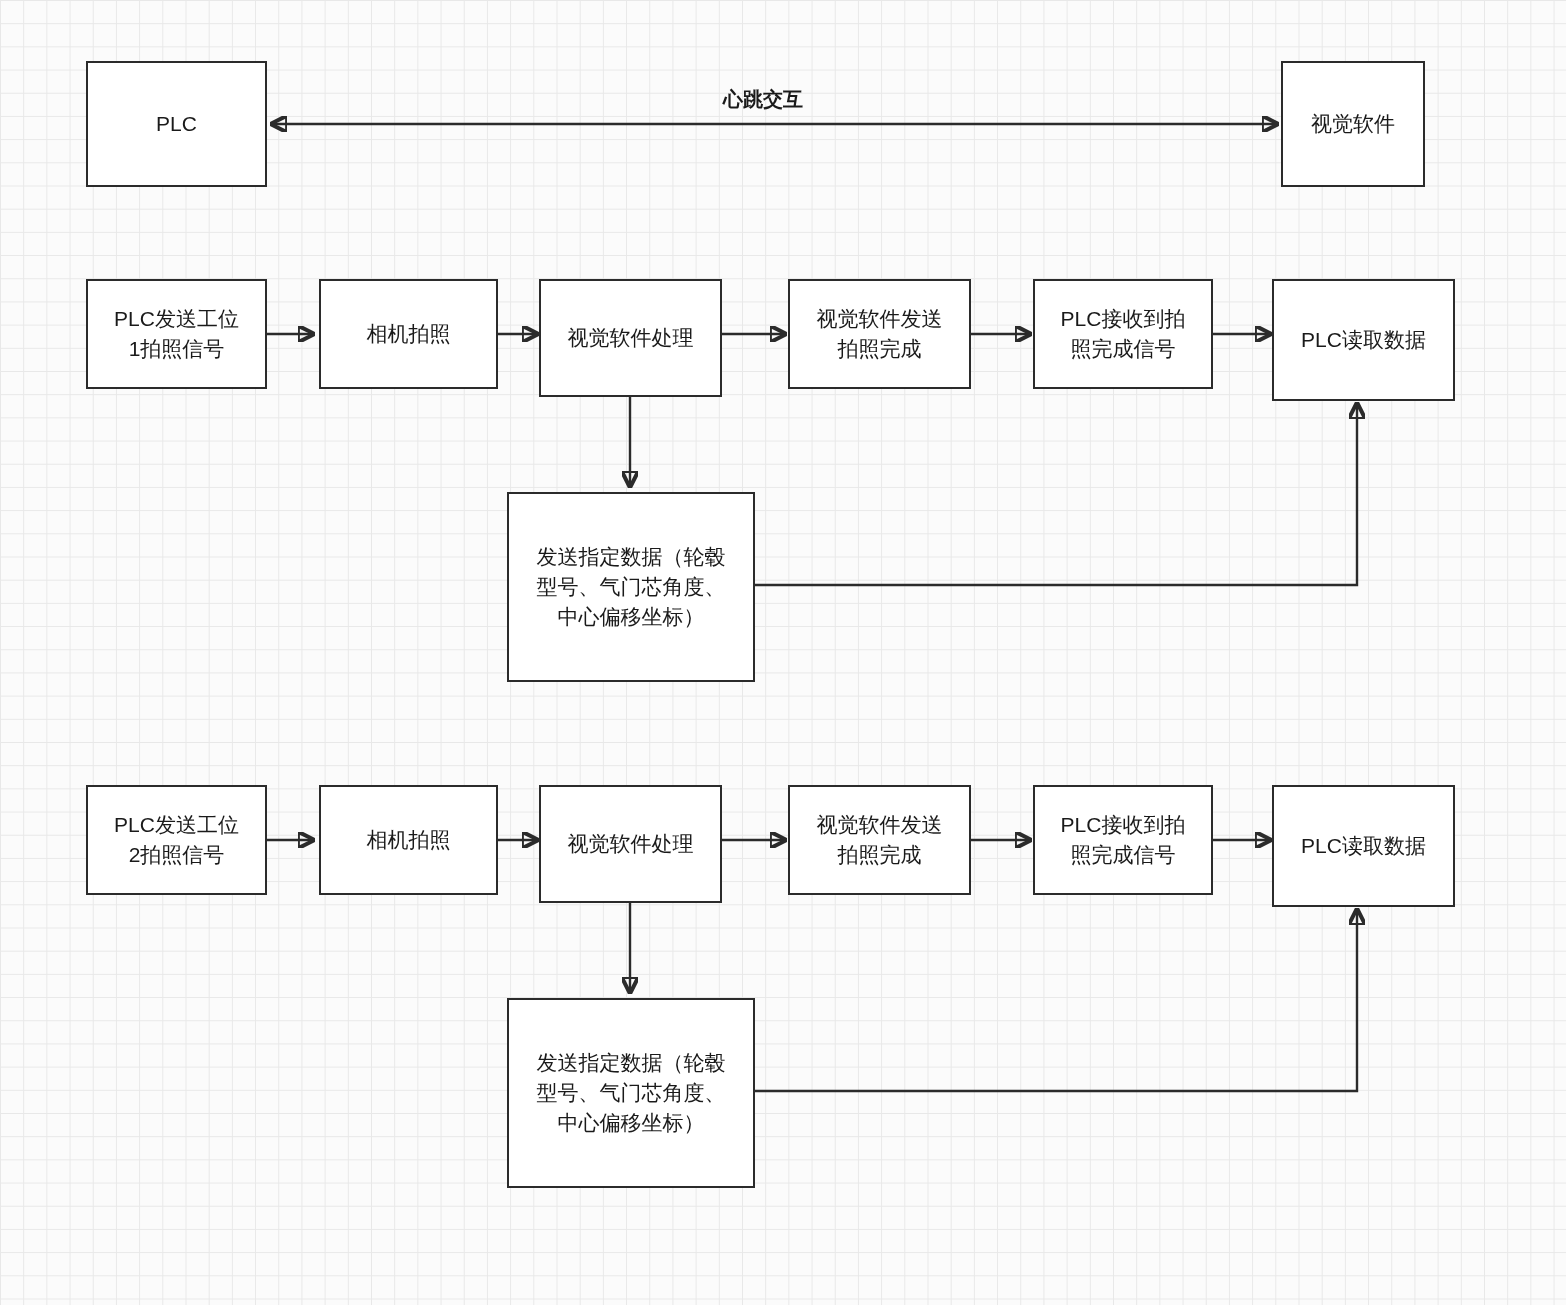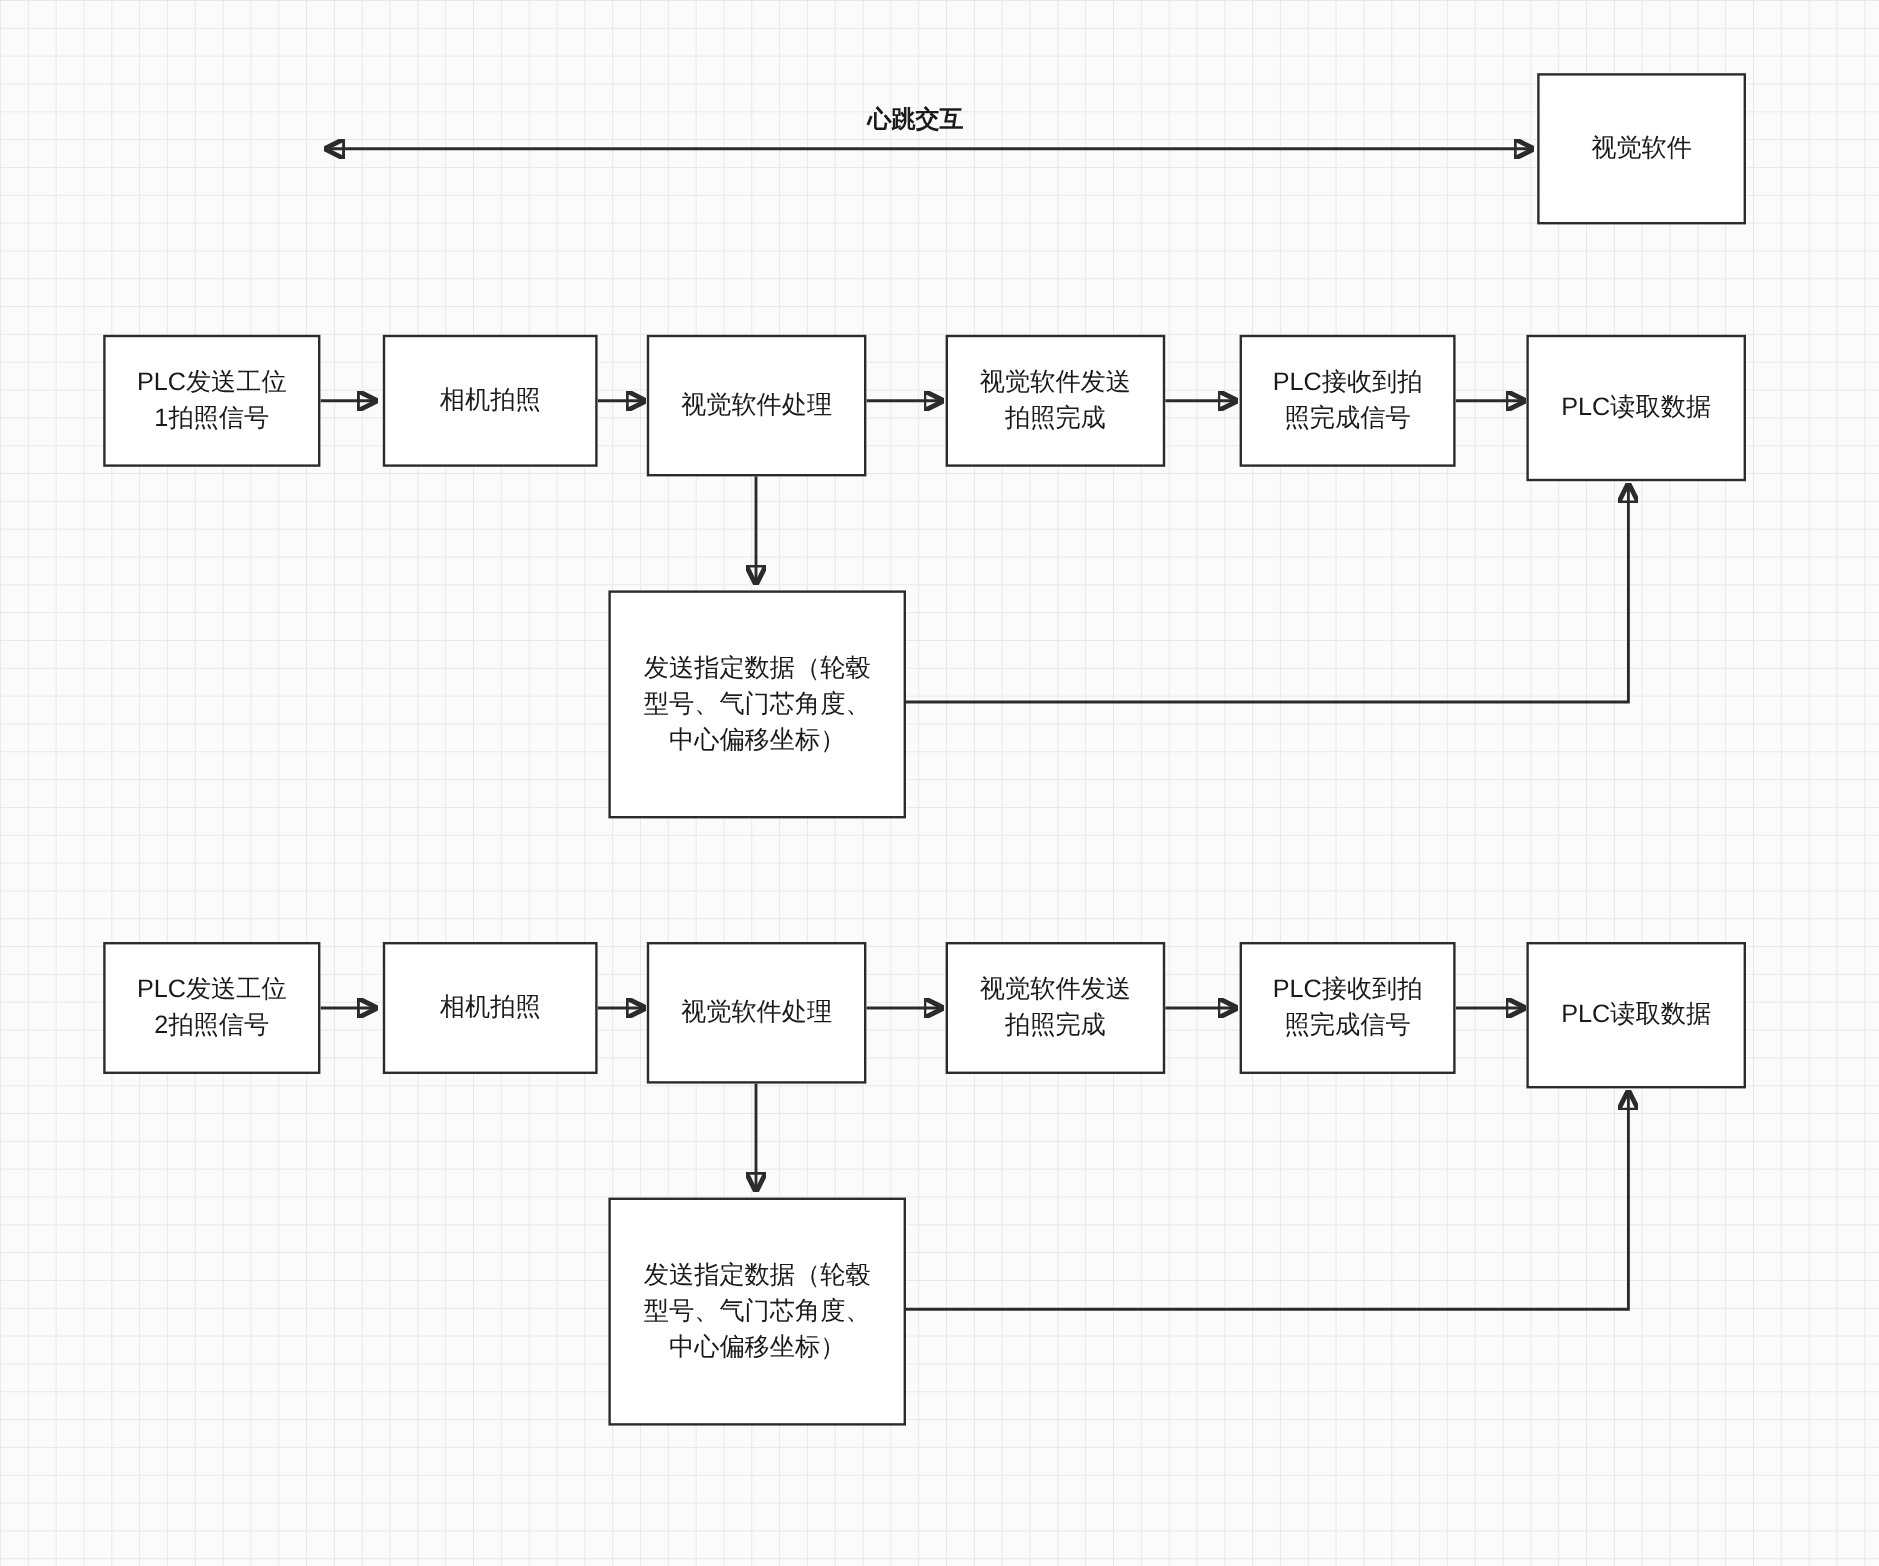--- a/index.html
+++ b/index.html
@@ -87,21 +87,22 @@
     <line x1="498" y1="840" x2="537" y2="840" marker-end="url(#arrow)"></line>
     <line x1="722" y1="840" x2="785" y2="840" marker-end="url(#arrow)"></line>
     <line x1="971" y1="840" x2="1030" y2="840" marker-end="url(#arrow)"></line>
     <line x1="1213" y1="840" x2="1270" y2="840" marker-end="url(#arrow)"></line>
 
     <line x1="630" y1="902" x2="630" y2="992" marker-end="url(#arrow)"></line>
 
     <path d="M 754 1091 L 1357 1091 L 1357 910" marker-end="url(#arrow)"></path>
   </svg>
 
-  <div class="node" style="left:1281px; top:61px; width:174px; height:126px;">视觉软件</div>
+  <div class="node" style="left:86px; top:61px; width:181px; height:126px;">PLC</div>
+  <div class="node" style="left:1281px; top:61px; width:144px; height:126px;">视觉软件</div>
   <div class="edge-label" style="left:723px; top:86px;">心跳交互</div>
 
   <div class="node" style="left:86px; top:279px; width:181px; height:110px;">PLC发送工位
 1拍照信号</div>
   <div class="node" style="left:319px; top:279px; width:179px; height:110px;">相机拍照</div>
   <div class="node" style="left:539px; top:279px; width:183px; height:118px;">视觉软件处理</div>
   <div class="node" style="left:788px; top:279px; width:183px; height:110px;">视觉软件发送
 拍照完成</div>
   <div class="node" style="left:1033px; top:279px; width:180px; height:110px;">PLC接收到拍
 照完成信号</div>

